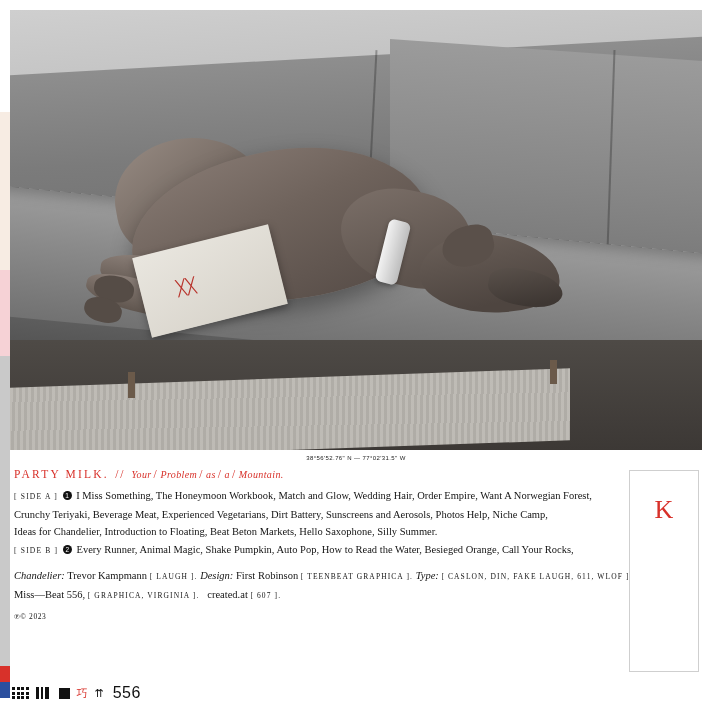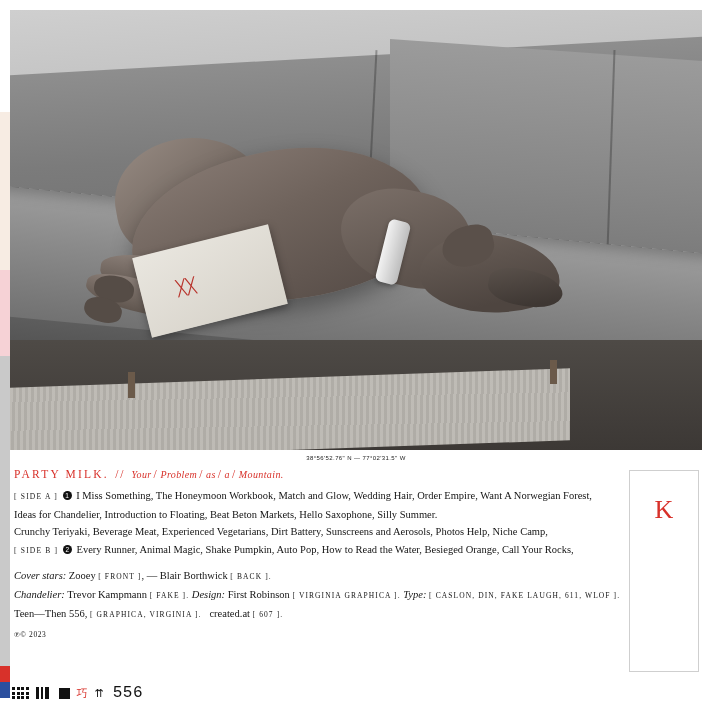--- a/index.html
+++ b/index.html
@@ -270,21 +270,21 @@
     position: absolute;
     left: 12px;
     bottom: 10px;
     height: 18px;
     display: flex;
     align-items: center;
     gap: 7px;
   }
   .f-icon { display: block; }
   .f-num {
-    font-family: Liberation Mono, monospace;
+    font-family: Liberation Sans, sans-serif;
     font-size: 16px;
     letter-spacing: 0.5px;
     color: #111;
     margin-left: 2px;
   }
   .bars {
     display: grid;
     grid-template-columns: repeat(4, 3px);
     grid-template-rows: repeat(3, 3px);
     gap: 1.5px;
@@ -348,52 +348,45 @@
     <span class="slash">//</span>
     <span class="title-sub">Your</span><span class="slash">/</span><span class="title-sub">Problem</span><span class="slash">/</span><span class="title-sub">as</span><span class="slash">/</span><span class="title-sub">a</span><span class="slash">/</span><span class="title-sub">Mountain.</span>
   </div>
 
 
   <div class="line">
     <span class="sidetag">[ SIDE A ]</span>
     <span class="circle-num">1</span>
     <span>I Miss Something, The Honeymoon Workbook, Match and Glow, Wedding Hair, Order Empire, Want A Norwegian Forest,</span>
   </div>
+  <div class="line">Crunchy Teriyaki, Beverage Meat, Experienced Vegetarians, Dirt Battery, Sunscreens and Aerosols, Photos Help, Niche Camp,</div>
   <div class="line">Ideas for Chandelier, Introduction to Floating, Beat Beton Markets, Hello Saxophone, Silly Summer.</div>
-  <div class="line">Crunchy Teriyaki, Beverage Meat, Experienced Vegetarians, Dirt Battery, Sunscreens and Aerosols, Photos Help, Niche Camp,</div>
 
   <div class="line">
     <span class="sidetag">[ SIDE B ]</span>
     <span class="circle-num">2</span>
     <span>Every Runner, Animal Magic, Shake Pumpkin, Auto Pop, How to Read the Water, Besieged Orange, Call Your Rocks,</span>
   </div>
 
   <div class="credits-gap"></div>
 
-  <div class="line">
-    <span class="it">Cover stars:</span>
-    <span>Zooey</span>
-    <span class="sc">[ FRONT ]</span><span>, —</span>
-    <span>Blair Borthwick</span>
-    <span class="sc">[ BACK ].</span>
-  </div>
 
   <div class="line">
     <span class="it">Chandelier:</span>
     <span>Trevor Kampmann</span>
-    <span class="sc">[ FAKE ].</span>
+    <span class="sc">[ LAUGH ].</span>
     <span class="it">Design:</span>
     <span>First Robinson</span>
-    <span class="sc">[ VIRGINIA GRAPHICA ].</span>
+    <span class="sc">[ TEENBEAT GRAPHICA ].</span>
     <span class="it">Type:</span>
     <span class="sc">[ CASLON, DIN, FAKE LAUGH, 611, WLOF ].</span>
   </div>
 
   <div class="line">
-    <span>Teen—Then 556,</span>
+    <span>Miss—Beat 556,</span>
     <span class="sc">[ GRAPHICA, VIRGINIA ].</span>
     &nbsp;
     <span>created.at</span>
     <span class="sc">[ 607 ].</span>
   </div>
 
   <div class="copyline">℗© 2023</div>
 </div>
 
 <div class="k-panel">

